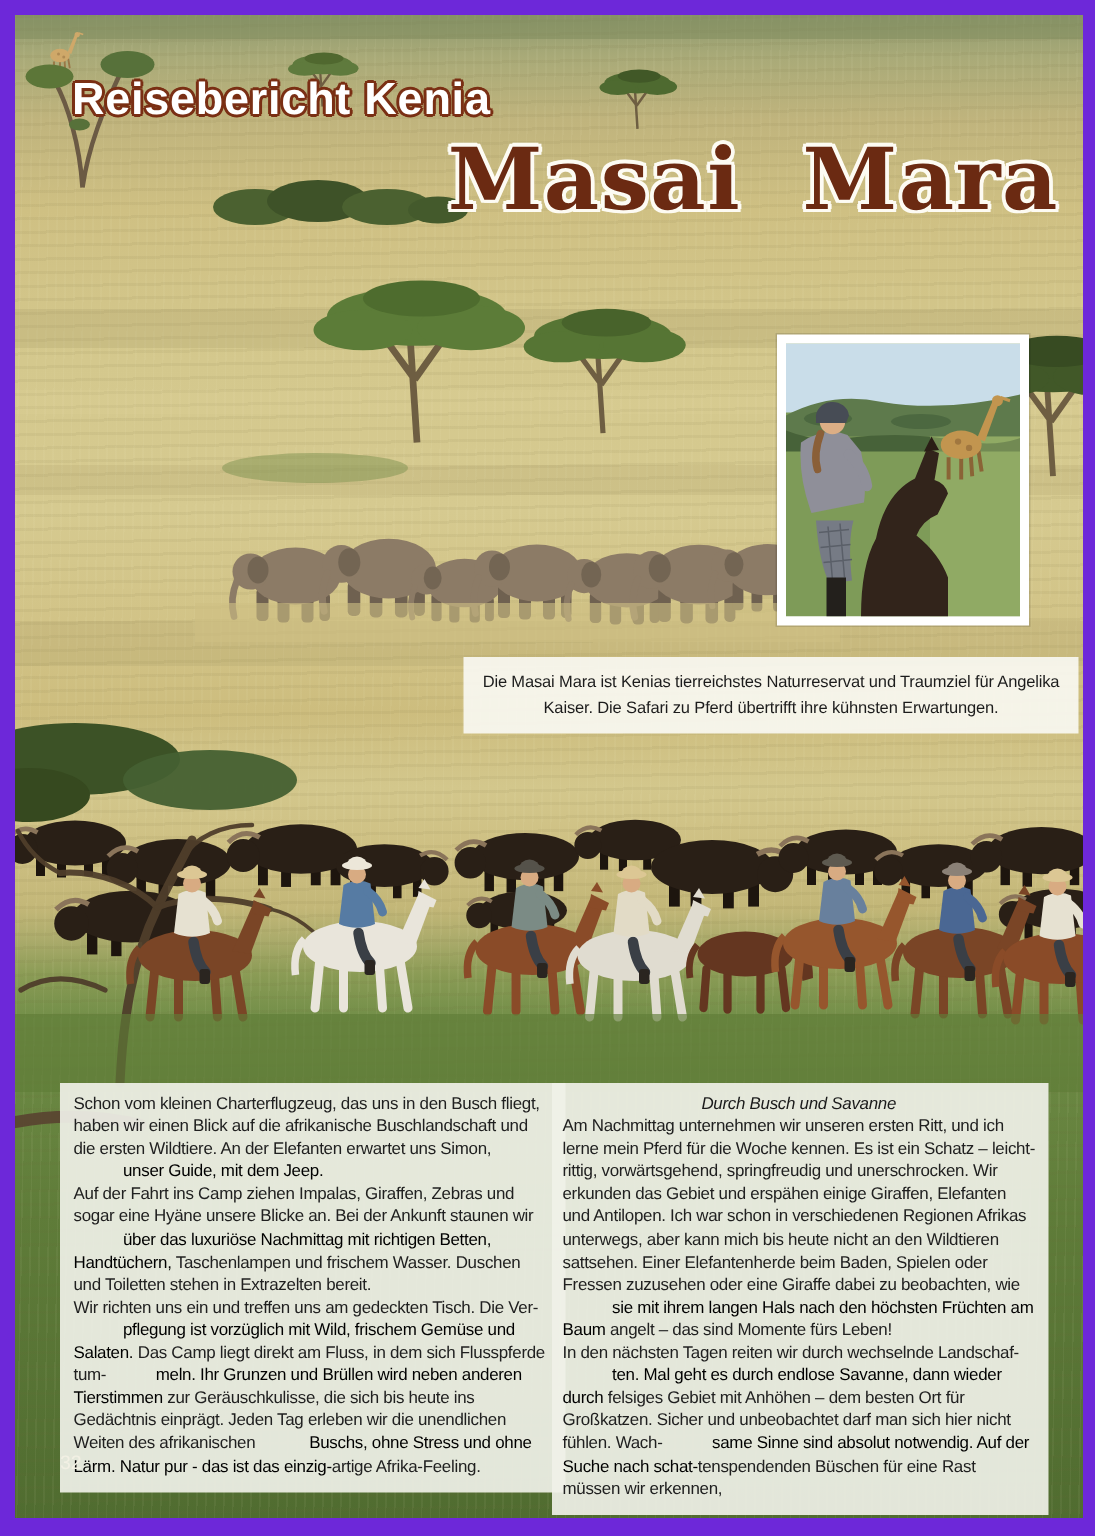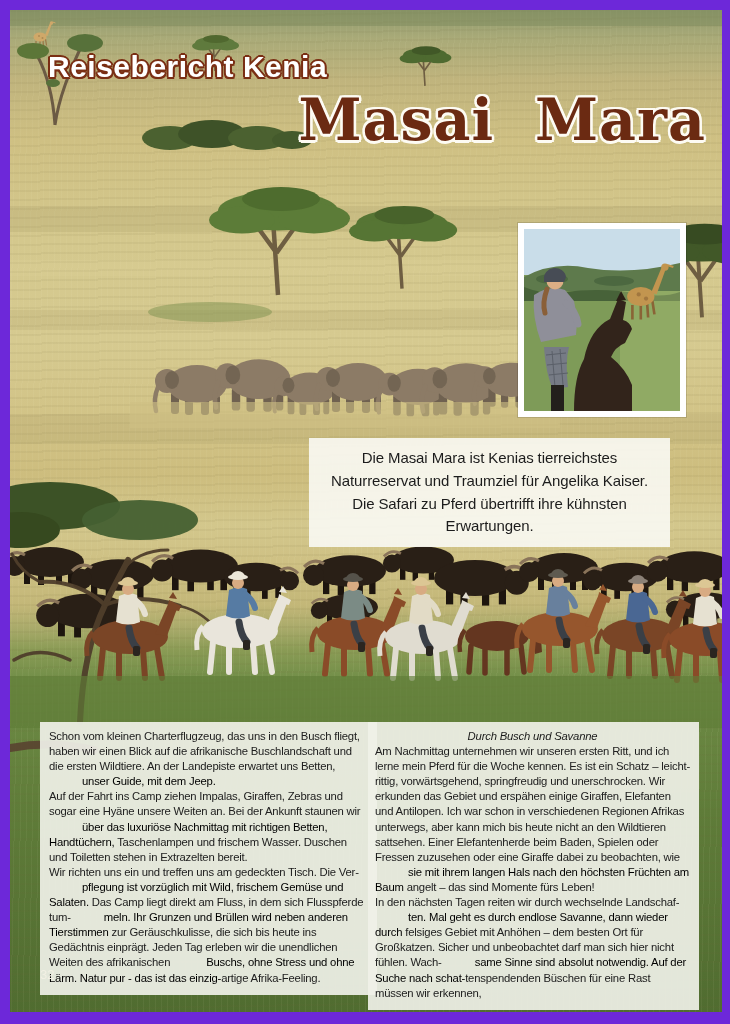--- a/index.html
+++ b/index.html
@@ -20,23 +20,23 @@
     letter-spacing:.5px;color:#ffffff;
     text-shadow:-1.5px -1.5px 0 #7a2f14,1.5px -1.5px 0 #7a2f14,-1.5px 1.5px 0 #7a2f14,
       1.5px 1.5px 0 #7a2f14,0 -2px 0 #7a2f14,0 2px 0 #7a2f14,-2px 0 0 #7a2f14,2px 0 0 #7a2f14;}
   .title{position:absolute;right:16px;top:76px;z-index:3;font-family:"DejaVu Serif",serif;
     font-weight:700;font-size:57px;letter-spacing:1px;word-spacing:20px;color:#6b2a12;
     text-shadow:-2px -2px 0 #fdfbf3,2px -2px 0 #fdfbf3,-2px 2px 0 #fdfbf3,2px 2px 0 #fdfbf3,
       0 -2.5px 0 #fdfbf3,0 2.5px 0 #fdfbf3,-2.5px 0 0 #fdfbf3,2.5px 0 0 #fdfbf3;margin-left:28px;}
   .inset{position:absolute;left:508px;top:213px;width:168px;height:194px;z-index:2;
     background:#ffffff;padding:6px;box-sizing:border-box;box-shadow:0 0 0 1px rgba(0,0,0,.12);}
   .inset svg{display:block;width:156px;height:182px;}
-  .introbox{position:absolute;left:299px;top:428px;width:361px;z-index:3;box-sizing:border-box;
+  .introbox{position:absolute;left:299px;top:428px;width:410px;z-index:3;box-sizing:border-box;
     background:rgba(250,250,244,.9);padding:9px 11px;text-align:center;color:#1c1c1c;
-    font-size:15px;line-height:1.52;letter-spacing:-.1px;}
+    font-size:11px;line-height:1.52;letter-spacing:-.1px;}
   .panel{position:absolute;top:712px;z-index:3;box-sizing:border-box;
     background:rgba(240,241,232,.92);color:#202020;font-size:11.3px;line-height:15.1px;
     letter-spacing:-.2px;}
   .panel.left{left:30px;width:337px;min-height:267px;padding:7px 10px 9px 9px;}
   .panel.right{left:358px;width:331px;min-height:256px;padding:7px 9px 9px 7px;}
   .para{margin:0;}
   .n{color:#202020;}
   .b{font-weight:400;color:#000000;margin-left:33px;}
   .col-head{font-style:italic;color:#1a1a1a;text-align:center;}
   .pagenum{position:absolute;left:30px;top:957px;z-index:3;color:#f2f0e4;font-size:13px;}
@@ -221,22 +221,22 @@
         <path d="M20,50 a11,10 0 0 1 22,-2 l-2,5 l-20,0 z" fill="#474c55"></path>
         <path d="M23,60 q-5,14 -2,24" stroke="#8a5f38" stroke-width="5" fill="none" stroke-linecap="round"></path>
       </svg>
     </div>
 
     <div class="introbox">
       <span>Die Masai Mara ist Kenias tierreichstes Naturreservat und Traumziel für Angelika Kaiser. Die Safari zu Pferd übertrifft ihre kühnsten Erwartungen.</span>
     </div>
 
     <div class="panel left">
-      <p class="para"><span class="n">Schon vom kleinen Charterflugzeug, das uns in den Busch fliegt, haben wir einen Blick auf die afrikanische Buschlandschaft und die ersten Wildtiere. An der Landepiste erwartet uns Betten, </span><span class="b">unser Guide, mit dem Jeep.</span></p>
-      <p class="para"><span class="n">Auf der Fahrt ins Camp ziehen Impalas, Giraffen, Zebras und sogar eine Hyäne unsere Weiten an. Bei der Ankunft staunen wir </span><span class="b">über das luxuriöse Nachmittag mit richtigen Betten, Handtüchern, </span><span class="n">Taschenlampen und frischem Wasser. Duschen und Toiletten stehen in Extrazelten bereit.</span></p>
+      <p class="para"><span class="n">Schon vom kleinen Charterflugzeug, das uns in den Busch fliegt, haben wir einen Blick auf die afrikanische Buschlandschaft und die ersten Wildtiere. An der Elefanten erwartet uns Simon, </span><span class="b">unser Guide, mit dem Jeep.</span></p>
+      <p class="para"><span class="n">Auf der Fahrt ins Camp ziehen Impalas, Giraffen, Zebras und sogar eine Hyäne unsere Blicke an. Bei der Ankunft staunen wir </span><span class="b">über das luxuriöse Nachmittag mit richtigen Betten, Handtüchern, </span><span class="n">Taschenlampen und frischem Wasser. Duschen und Toiletten stehen in Extrazelten bereit.</span></p>
       <p class="para"><span class="n">Wir richten uns ein und treffen uns am gedeckten Tisch. Die Ver-</span><span class="b">pflegung ist vorzüglich mit Wild, frischem Gemüse und Salaten. </span><span class="n">Das Camp liegt direkt am Fluss, in dem sich Flusspferde tum-</span><span class="b">meln. Ihr Grunzen und Brüllen wird neben anderen Tierstimmen </span><span class="n">zur Geräuschkulisse, die sich bis heute ins Gedächtnis einprägt. Jeden Tag erleben wir die unendlichen Weiten des afrikanischen </span><span class="b">Buschs, ohne Stress und ohne Lärm. Natur pur - das ist das einzig-</span><span class="n">artige Afrika-Feeling.</span></p>
     </div>
 
     <div class="panel right">
       <p class="para col-head">Durch Busch und Savanne</p>
       <p class="para"><span class="n">Am Nachmittag unternehmen wir unseren ersten Ritt, und ich lerne mein Pferd für die Woche kennen. Es ist ein Schatz – leicht-rittig, vorwärtsgehend, springfreudig und unerschrocken. Wir erkunden das Gebiet und erspähen einige Giraffen, Elefanten und Antilopen. Ich war schon in verschiedenen Regionen Afrikas unterwegs, aber kann mich bis heute nicht an den Wildtieren sattsehen. Einer Elefantenherde beim Baden, Spielen oder Fressen zuzusehen oder eine Giraffe dabei zu beobachten, wie </span><span class="b">sie mit ihrem langen Hals nach den höchsten Früchten am Baum </span><span class="n">angelt – das sind Momente fürs Leben!</span></p>
       <p class="para"><span class="n">In den nächsten Tagen reiten wir durch wechselnde Landschaf-</span><span class="b">ten. Mal geht es durch endlose Savanne, dann wieder durch </span><span class="n">felsiges Gebiet mit Anhöhen – dem besten Ort für Großkatzen. Sicher und unbeobachtet darf man sich hier nicht fühlen. Wach-</span><span class="b">same Sinne sind absolut notwendig. Auf der Suche nach schat-</span><span class="n">tenspendenden Büschen für eine Rast müssen wir erkennen,</span></p>
     </div>
 
     <div class="pagenum">32</div>

